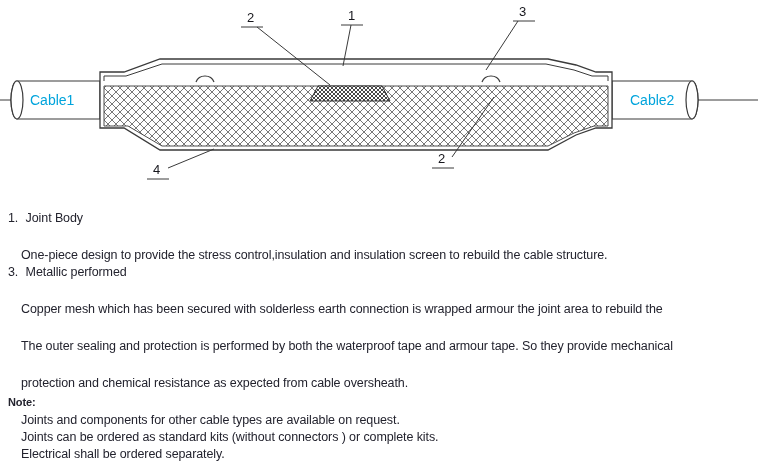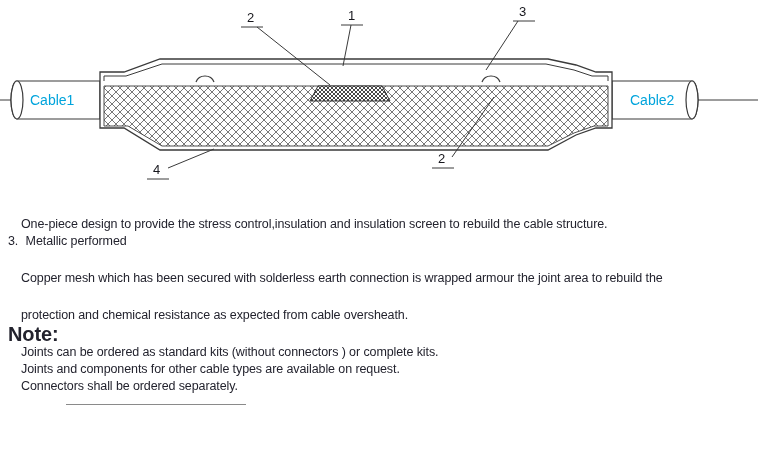--- a/index.html
+++ b/index.html
@@ -9,21 +9,21 @@
     color:#23232e;
   }
   .page{position:relative;width:758px;height:471px;}
   .diagram-wrap{width:758px;height:196px;}
   svg{display:block;}
   .text-block{padding-left:8px;margin-top:14px;}
   .line{display:block;white-space:nowrap;line-height:17px;font-size:12.5px;letter-spacing:-0.1px;}
   .title-line .num{display:inline-block;}
   .title-line .ttl{display:inline-block;margin-left:4px;}
   .body-line{padding-left:13px;margin-top:20px;}
-  .note-title{font-weight:700;font-size:20px;line-height:20px;letter-spacing:-0.1px;}
+  .note-title{font-weight:700;font-size:11px;line-height:20px;letter-spacing:-0.1px;}
   .note-line{padding-left:13px;}
   .bottom-rule{margin-left:58px;width:180px;border-top:1px solid #8a8a8a;margin-top:9px;height:0;}
   text.cable-label{font-family:"Liberation Sans",sans-serif;font-size:14px;}
   text.callout{font-family:"Liberation Sans",sans-serif;font-size:13px;fill:#16161c;}
 </style>
 </head>
 <body>
 
 <div class="page">
 
@@ -97,39 +97,44 @@
         <text class="callout" x="438" y="163">2</text>
         <line x1="432" y1="168" x2="454" y2="168" stroke="#3a3a3a" stroke-width="1"></line>
         <line x1="452" y1="157" x2="494" y2="97" stroke="#3a3a3a" stroke-width="1"></line>
       </g>
     </svg>
   </div>
 
   <div class="text-block">
 
     <div>
+      <div class="line title-line">
+        <span class="num">1.</span>
+        <span class="ttl">Joint Body</span>
+      </div>
       <div class="line body-line">One-piece design to provide the stress control,insulation and insulation screen to rebuild the cable structure.</div>
     </div>
 
 
     <div>
       <div class="line title-line">
         <span class="num">3.</span>
         <span class="ttl">Metallic performed</span>
       </div>
       <div class="line body-line">Copper mesh which has been secured with solderless earth connection is wrapped armour the joint area to rebuild the</div>
     </div>
 
     <div>
+      <div class="line body-line">The outer sealing and protection is performed by both the waterproof tape and armour tape. So they provide mechanical</div>
       <div class="line body-line">protection and chemical resistance as expected from cable oversheath.</div>
     </div>
 
     <div>
       <div class="line note-title">Note:</div>
+      <div class="line note-line">Joints and components for other cable types are available on request.</div>
       <div class="line note-line">Joints can be ordered as standard kits (without connectors ) or complete kits.</div>
-      <div class="line note-line">Joints and components for other cable types are available on request.</div>
-      <div class="line note-line">Connectors shall be ordered separately.</div>
+      <div class="line note-line">Electrical shall be ordered separately.</div>
     </div>
 
     <div class="bottom-rule"></div>
   </div>
 
 </div>
 
 </body></html>

